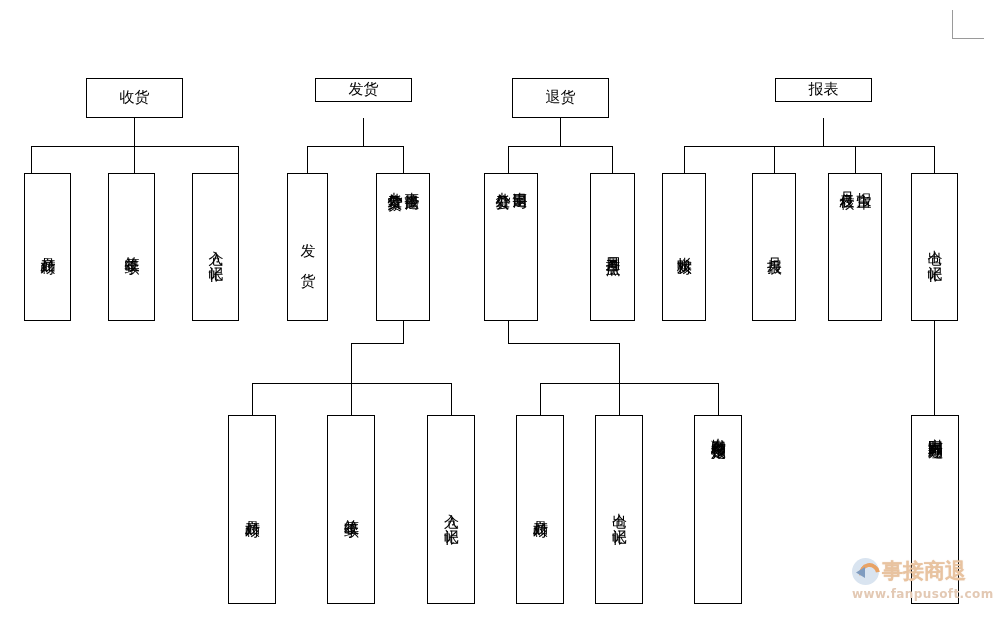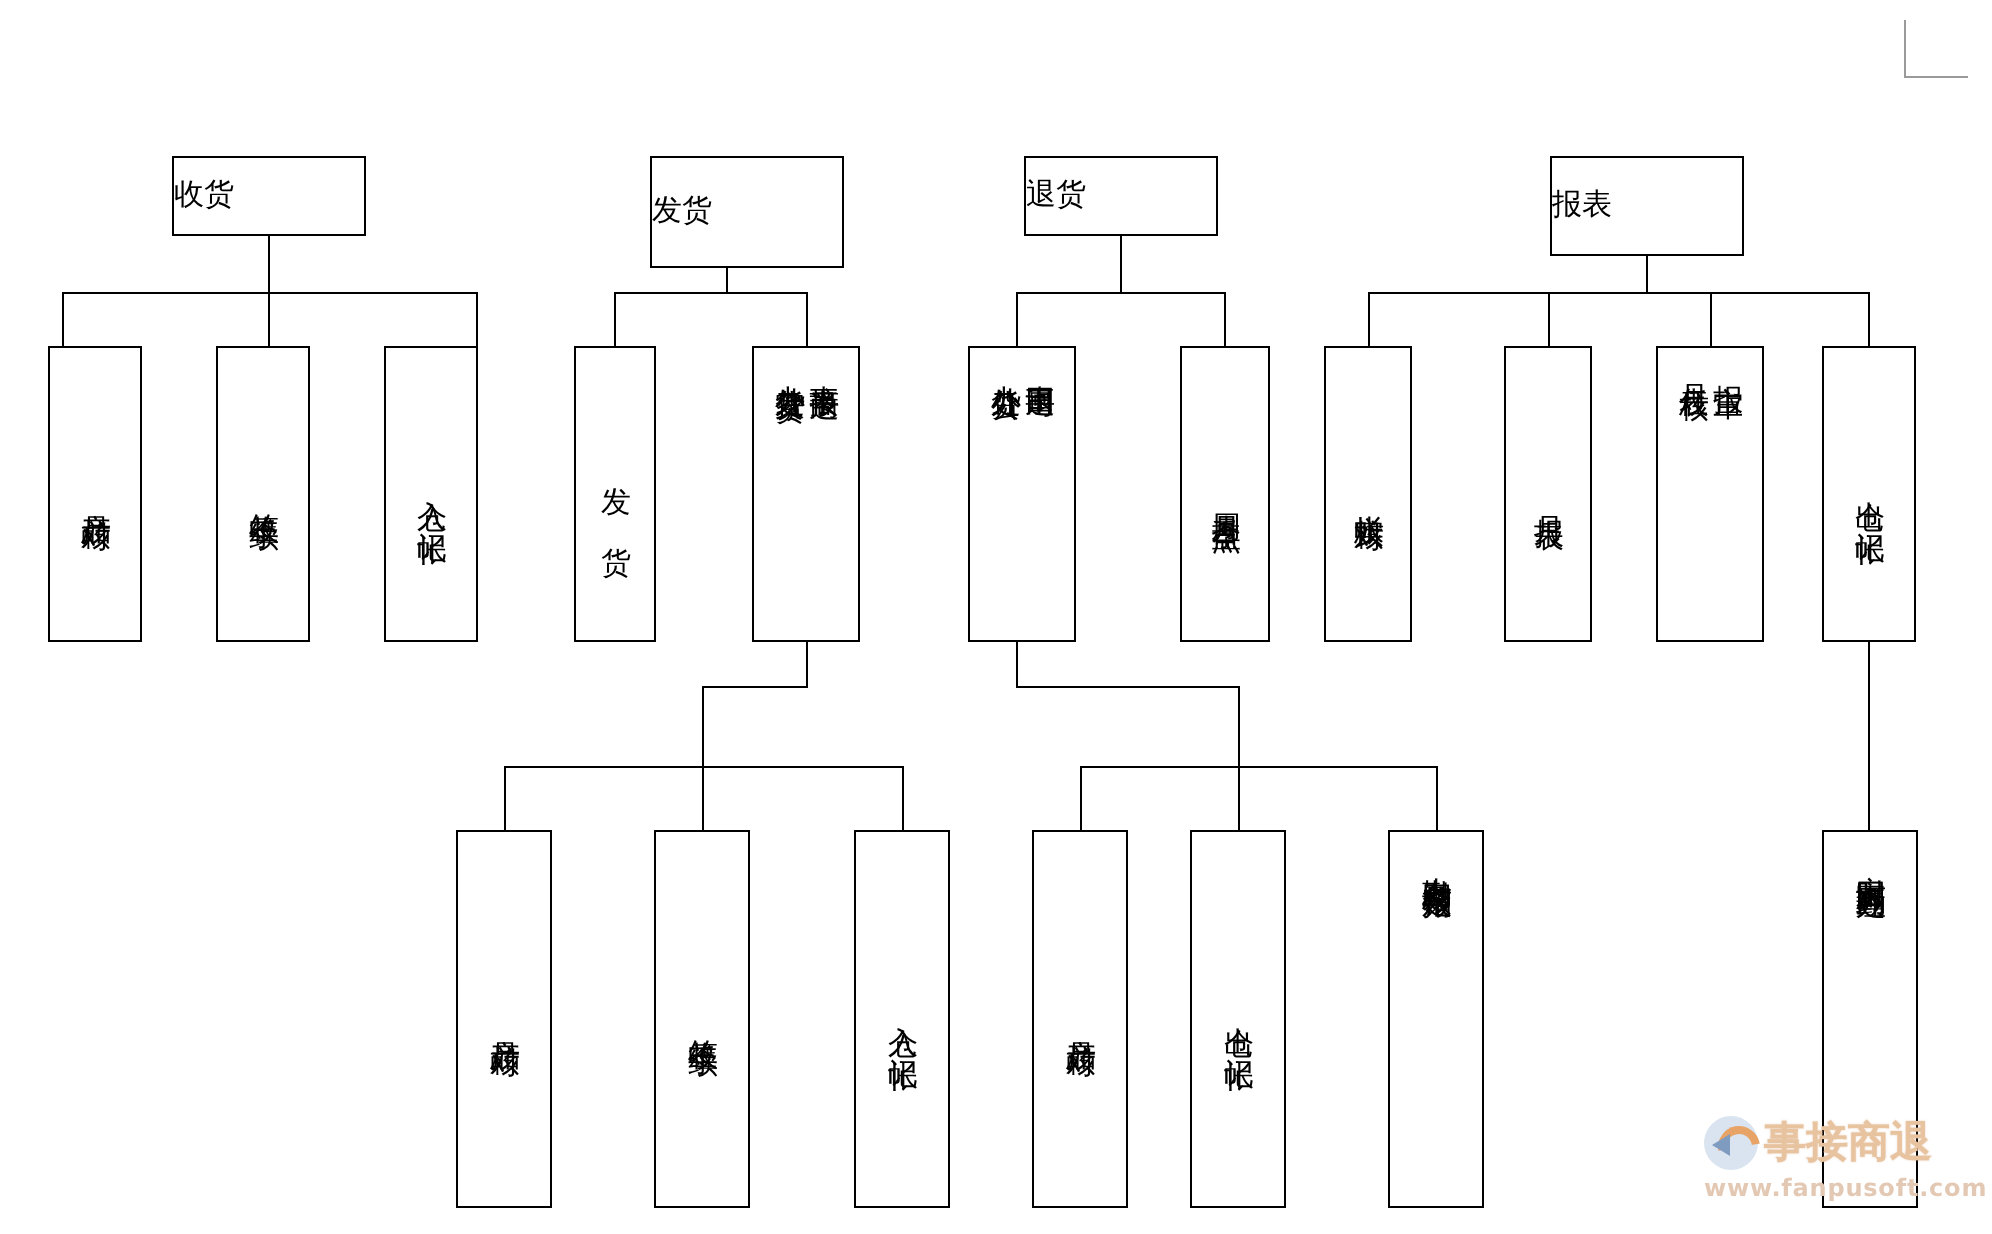--- a/index.html
+++ b/index.html
@@ -33,21 +33,21 @@
   .box .txt{
     position:absolute;
     left:0;right:0;
     display:flex;
     justify-content:center;
     color:#000;
     font-size:15px;
     line-height:1.02;
   }
   
-  .box.horiz{display:flex;align-items:center;justify-content:flex-start;}
+  .box.horiz{display:flex;align-items:center;justify-content:center;}
   .box.horiz .txt{position:static;display:block;text-align:center;font-size:15px;}
 
   
   .vwrap{
     position:absolute;
     top:8px;bottom:8px;left:0;right:0;
     display:flex;
     flex-direction:row-reverse;
     justify-content:center;
     align-items:flex-start;
@@ -120,27 +120,27 @@
 
   <div class="corner" style="left:952px;top:10px;">
     <div class="cv"></div>
       <div class="ch"></div>
   </div>
 
 
   <div class="box horiz" style="left:86px;top:78px;width:97px;height:40px;">
     <div class="txt">收货</div>
   </div>
-  <div class="box horiz" style="left:325px;top:78px;width:97px;height:56px;">
+  <div class="box horiz" style="left:315px;top:78px;width:97px;height:24px;">
     <div class="txt">发货</div>
   </div>
   <div class="box horiz" style="left:512px;top:78px;width:97px;height:40px;">
     <div class="txt">退货</div>
   </div>
-  <div class="box horiz" style="left:775px;top:78px;width:97px;height:50px;">
+  <div class="box horiz" style="left:775px;top:78px;width:97px;height:24px;">
     <div class="txt">报表</div>
   </div>
 
   <div class="ln lnv" style="left:134px;top:118px;height:28px;"></div>
   <div class="ln lnh" style="left:31px;top:146px;width:207px;"></div>
   <div class="ln lnv" style="left:31px;top:146px;height:27px;"></div>
   <div class="ln lnv" style="left:134px;top:146px;height:27px;"></div>
   <div class="ln lnv" style="left:238px;top:146px;height:27px;"></div>
 
   <div class="ln lnv" style="left:363px;top:118px;height:28px;"></div>

